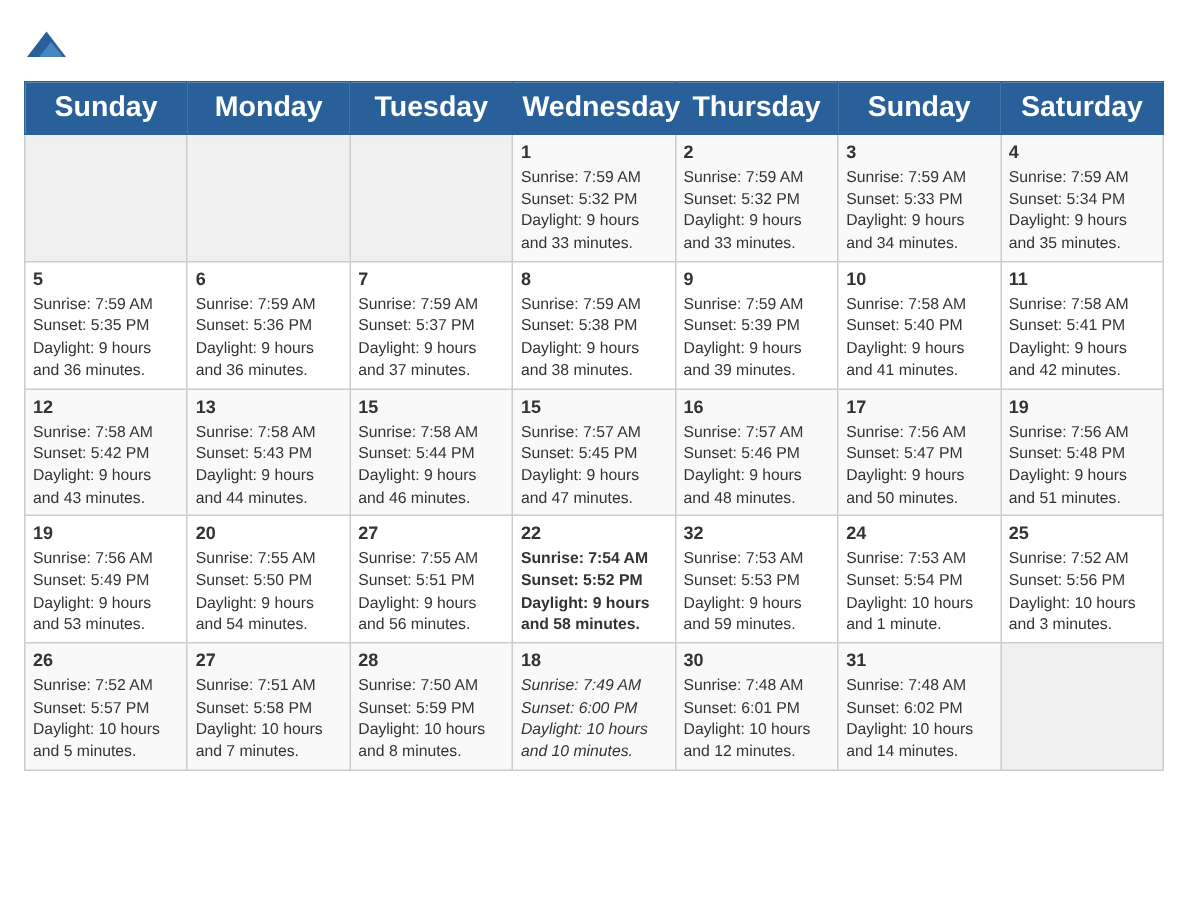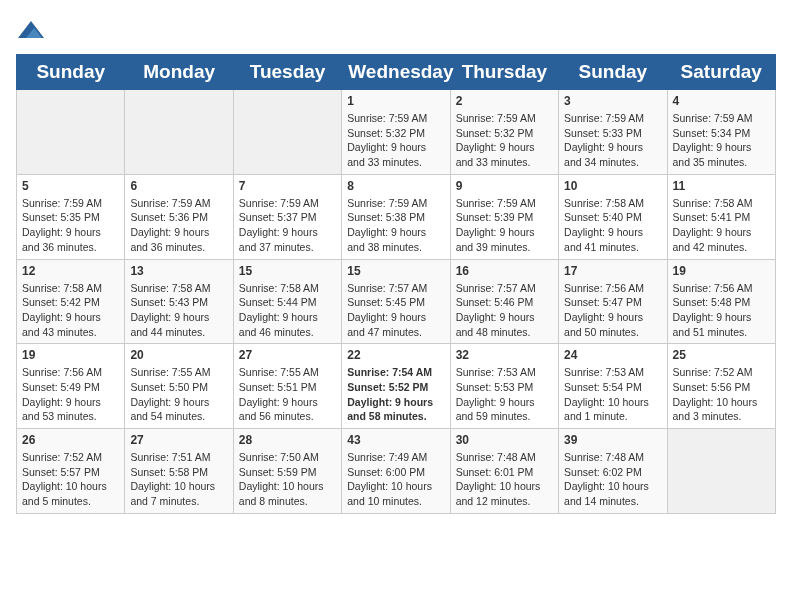--- a/index.html
+++ b/index.html
@@ -332,35 +332,35 @@
 and 7 minutes.</div>
         </td>
         <td>
           <span class="day-num">28</span>
           <div class="day-info" style="white-space: pre-line;">Sunrise: 7:50 AM
 Sunset: 5:59 PM
 Daylight: 10 hours
 and 8 minutes.</div>
         </td>
         <td>
-          <span class="day-num">43</span>
-          <div class="day-info" style="white-space: pre-line;">Sunrise: 7:49 AM
+          <span class="day-num">18</span>
+          <div class="day-info" style="white-space: pre-line; font-style: italic;">Sunrise: 7:49 AM
 Sunset: 6:00 PM
 Daylight: 10 hours
 and 10 minutes.</div>
         </td>
         <td>
           <span class="day-num">30</span>
           <div class="day-info" style="white-space: pre-line;">Sunrise: 7:48 AM
 Sunset: 6:01 PM
 Daylight: 10 hours
 and 12 minutes.</div>
         </td>
         <td>
-          <span class="day-num">39</span>
+          <span class="day-num">31</span>
           <div class="day-info" style="white-space: pre-line;">Sunrise: 7:48 AM
 Sunset: 6:02 PM
 Daylight: 10 hours
 and 14 minutes.</div>
         </td>
         <td class="empty-cell"></td>
       </tr>
     </tbody>
 </table>
 

